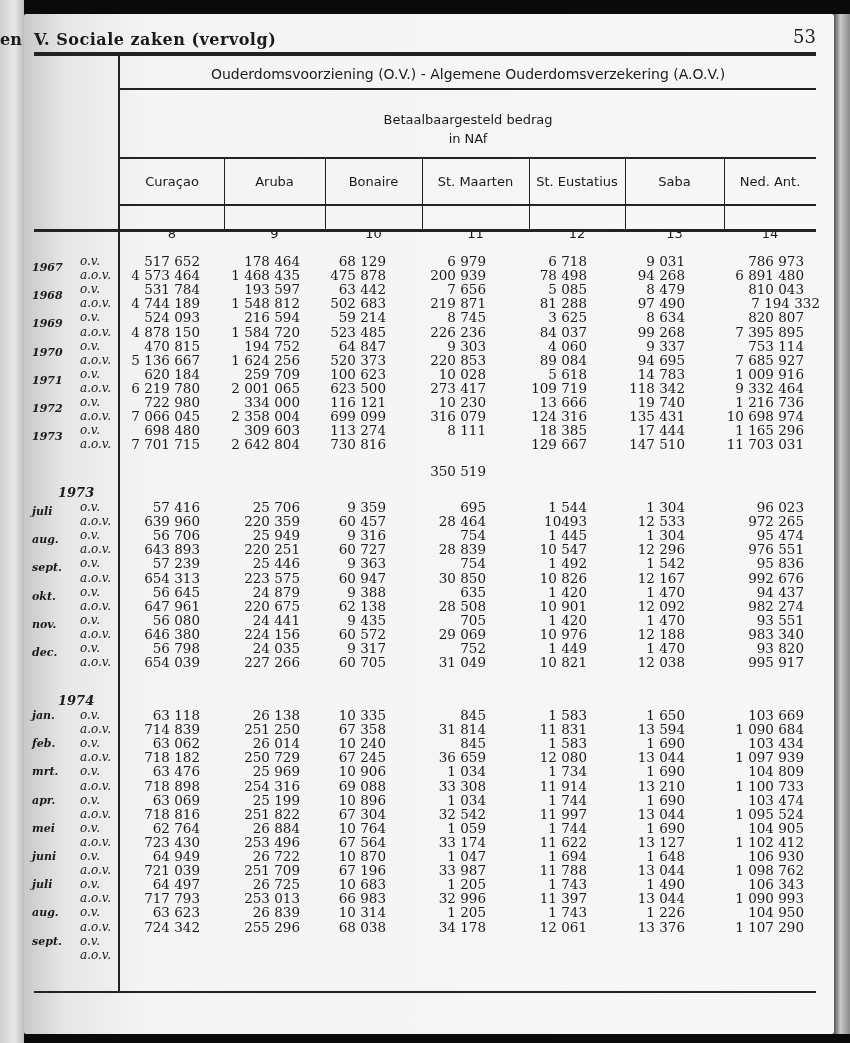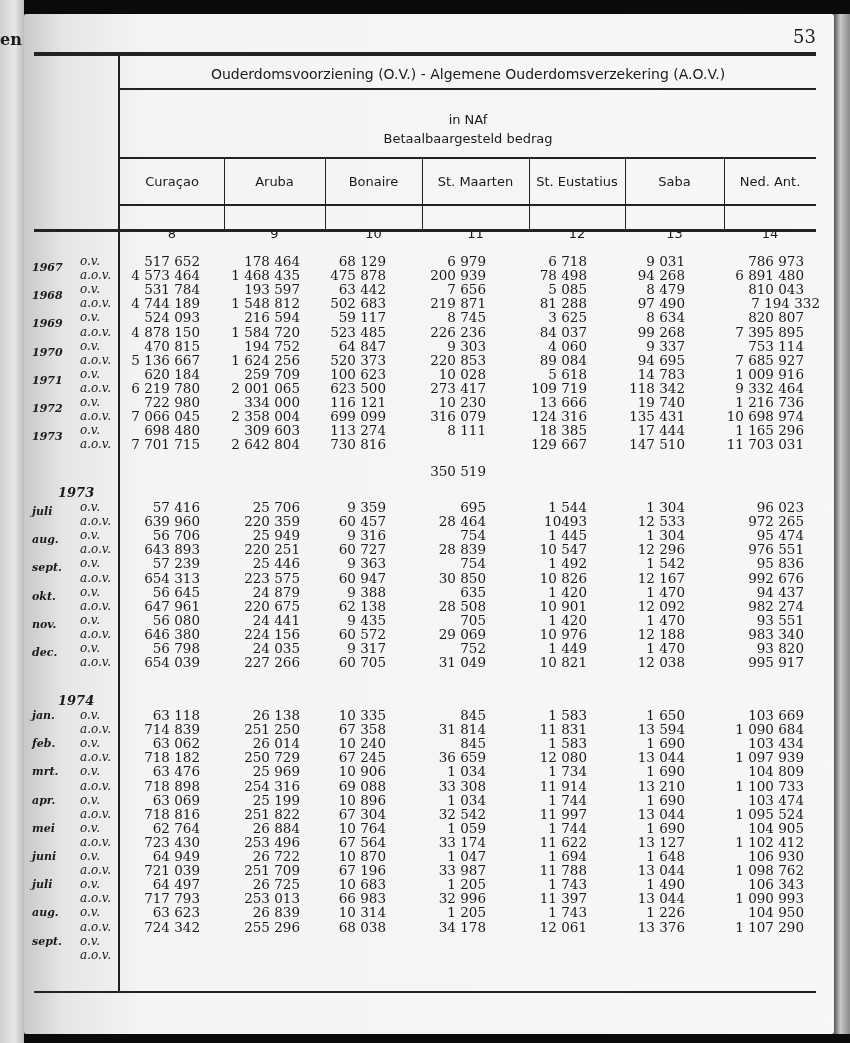--- a/index.html
+++ b/index.html
@@ -27,30 +27,31 @@
 </style>
 </head>
 <body>
 
 <div class="left-edge">
   <span>en</span>
 </div>
 <div class="spine-right"></div>
 
 <div class="page">
+  <div class="header">V.  Sociale zaken (vervolg)</div>
   <div class="pagenum">53</div>
   <div class="rule-thick" style="top:38px;"></div>
 
   <div class="vline" style="left:94px; top:42px; height:935px;"></div>
 
   <div class="title sans">Ouderdomsvoorziening (O.V.) - Algemene Ouderdomsverzekering (A.O.V.)</div>
   <div class="rule-thin" style="left:96px; right:18px; top:74px;"></div>
   <div class="subtitle sans">
+    <div>Betaalbaargesteld bedrag</div>
     <div>in NAf</div>
-    <div>Betaalbaargesteld bedrag</div>
   </div>
   <div class="rule-thin" style="left:96px; right:18px; top:143px;"></div>
 
   <div id="colheads">
       <div class="colhead sans" style="left: 96px; width: 104px;">Curaçao</div>
       <div class="colnum sans" style="left: 96px; width: 104px;">8</div>
       <div class="colhead sans" style="left: 200px; width: 101px;">Aruba</div>
       <div class="colnum sans" style="left: 200px; width: 101px;">9</div>
       <div class="vline" style="left: 200px; top: 145px; height: 70px; width: 1px;"></div>
       <div class="colhead sans" style="left: 301px; width: 97px;">Bonaire</div>
@@ -113,21 +114,21 @@
         <span class="cell" style="right: 438px;">502 683</span>
         <span class="cell" style="right: 338px;">219 871</span>
         <span class="cell" style="right: 237px;">81 288</span>
         <span class="cell" style="right: 139px;">97 490</span>
         <span class="cell" style="right: 4px;">7 194 332</span>
       </div>
       <div class="row" style="top: 296.4px; left: 0px; width: 800px;">
         <span class="label">o.v.</span>
         <span class="cell" style="right: 624px;">524 093</span>
         <span class="cell" style="right: 524px;">216 594</span>
-        <span class="cell" style="right: 438px;">59 117</span>
+        <span class="cell" style="right: 438px;">59 214</span>
         <span class="cell" style="right: 338px;">8 745</span>
         <span class="cell" style="right: 237px;">3 625</span>
         <span class="cell" style="right: 139px;">8 634</span>
         <span class="cell" style="right: 20px;">820 807</span>
       </div>
       <div class="group-label" style="top: 303.4px;">1969</div>
       <div class="row" style="top: 310.5px; left: 0px; width: 800px;">
         <span class="label">a.o.v.</span>
         <span class="cell" style="right: 624px;">4 878 150</span>
         <span class="cell" style="right: 524px;">1 584 720</span>

